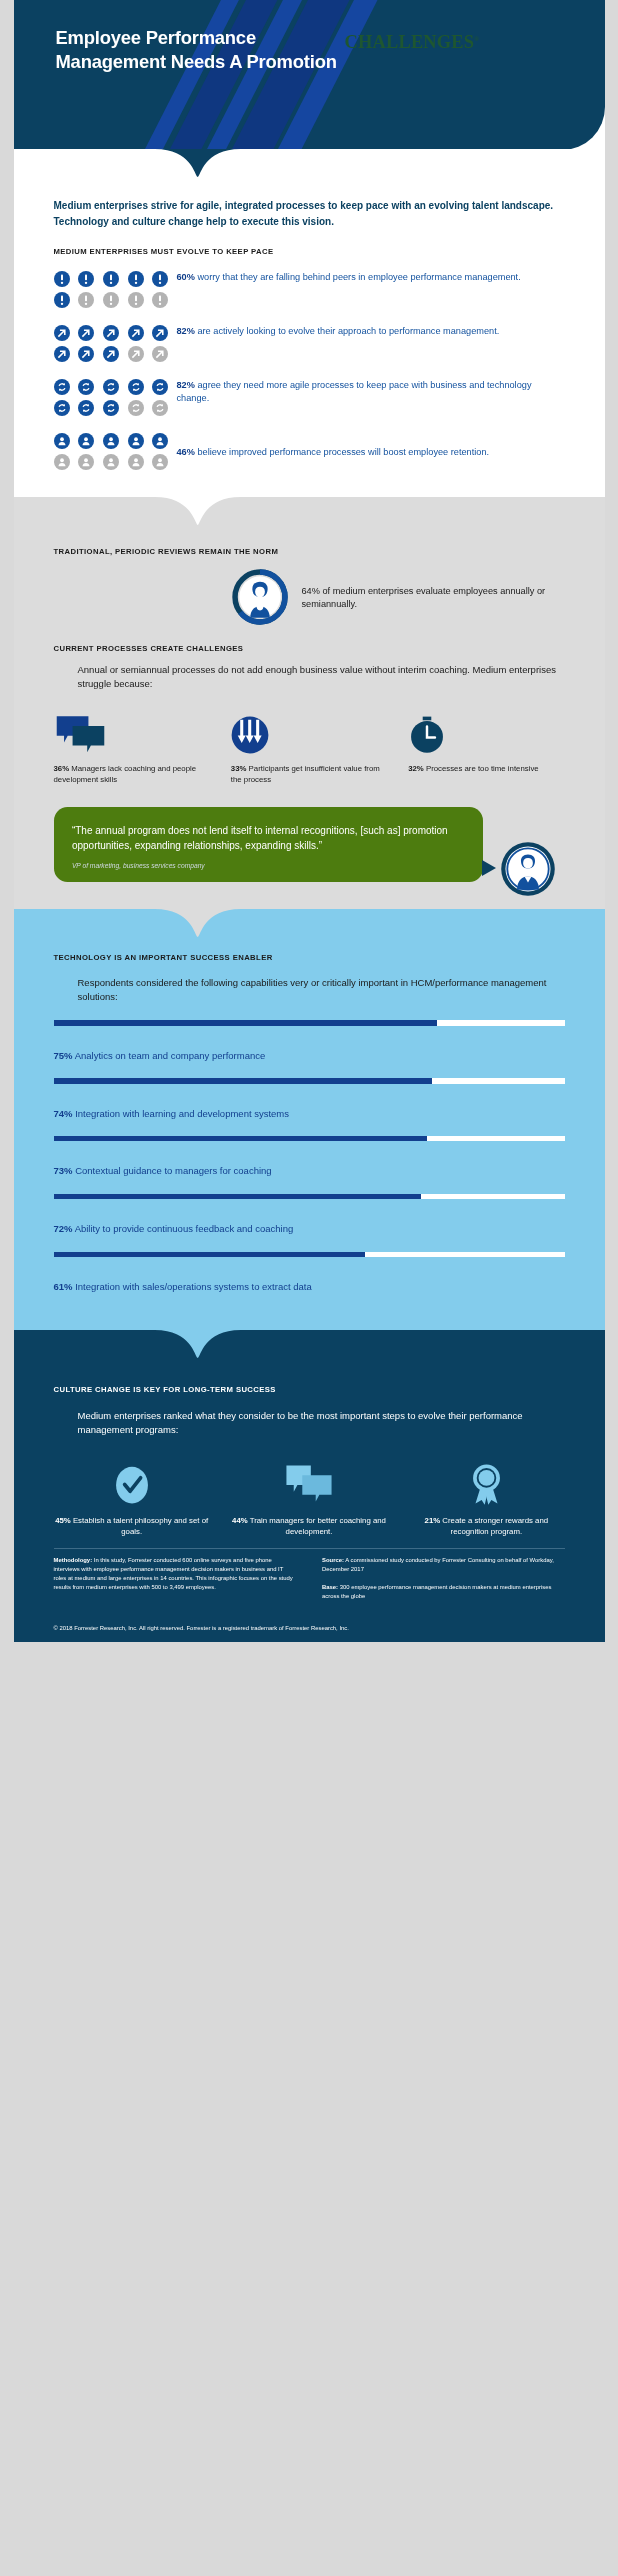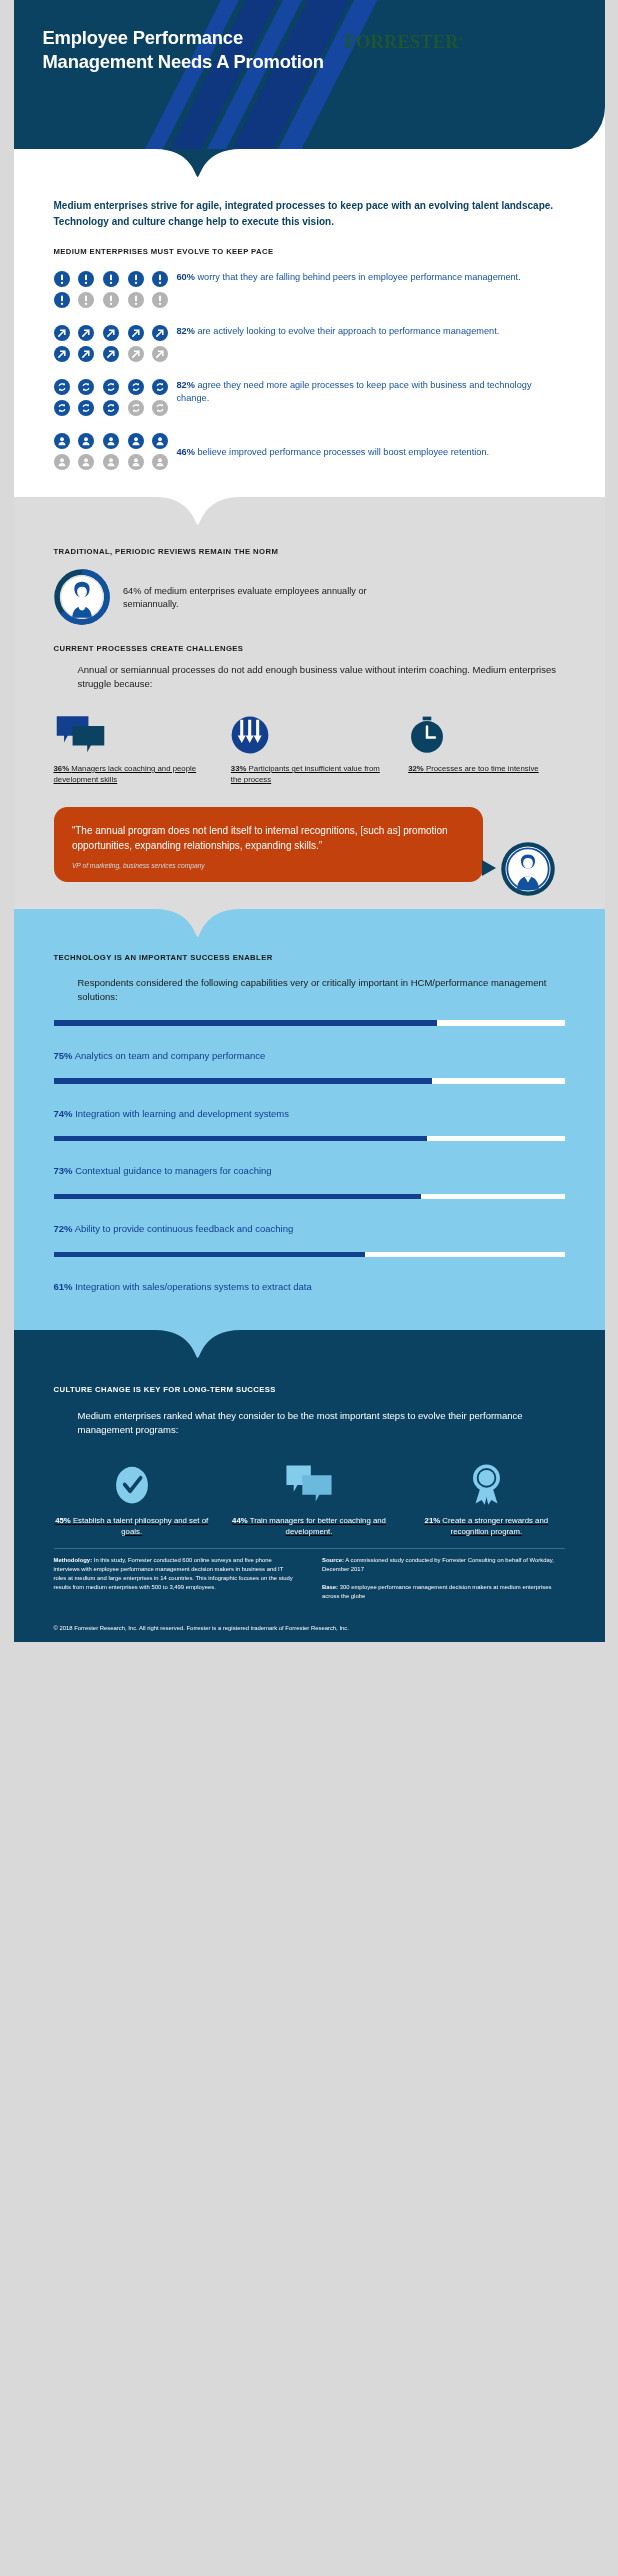--- a/index.html
+++ b/index.html
@@ -41,21 +41,21 @@
   }
   .header .stripe {
     position: absolute;
     top: -110px;
     height: 429px;
     transform: rotate(27deg);
     transform-origin: top left;
   }
   .hdr-title {
     position: absolute;
-    left: 29px;
+    left: 42px;
     top: 26px;
     width: 282px;
     color: #ffffff;
     font-size: 18.4px;
     line-height: 1.28;
     font-weight: bold;
     letter-spacing: -0.2px;
   }
   .forrester-logo {
     position: absolute;
@@ -127,20 +127,21 @@
     padding-top: 1.2px;
   }
   .stat-text b { font-weight: bold; color: #0f3e8a; }
 
   
   .reviews-row {
     display: flex;
     align-items: center;
     gap: 13.5px;
     margin-top: 13.5px;
+    justify-content: flex-end;
   }
   .reviews-text {
     color: #1a1a1a;
     font-size: 9.2px;
     line-height: 1.45;
     max-width: 263px;
   }
 
   .body-copy {
     color: #1a1a1a;
@@ -149,21 +150,20 @@
     margin-top: 9.8px;
     margin-left: 24px;
   }
   .body-copy.on-dark { color: #ffffff; }
 
   
   .cols3 {
     display: flex;
     gap: 21px;
     margin-top: 16px;
-    text-decoration: underline;
   }
   .col3 { flex: 1 1 0; }
   .col3 .ic { height: 47px; display: flex; align-items: flex-end; }
   .col3 .cap {
     margin-top: 8.6px;
     font-size: 7.8px;
     line-height: 1.45;
     color: #1a1a1a;
   }
   .col3 .cap b { font-weight: bold; }
@@ -171,21 +171,21 @@
   .col3.centered .ic { justify-content: center; }
   .col3.centered .cap { text-align: center; }
 
   
   .quote-wrap {
     position: relative;
     margin-top: 21px;
     margin-bottom: 6.1px;
   }
   .quote-box {
-    background: #c2410c;
+    background: #4d7c0f;
     border-radius: 13.5px;
     padding: 16px 18.4px 13.5px 18.4px;
     width: 429px;
     position: relative;
   }
   .quote-box:after {
     content: "";
     position: absolute;
     right: -13.5px;
     top: 53px;
@@ -269,21 +269,21 @@
     <div class="header">
       <div class="stripes">
         <div class="stripe" style="left:263px;width:16px;background:#1546a0;"></div>
         <div class="stripe" style="left:288px;width:28px;background:#0f3780;"></div>
         <div class="stripe" style="left:325px;width:17px;background:#1546a0;"></div>
         <div class="stripe" style="left:350px;width:37px;background:#0f3780;"></div>
         <div class="stripe" style="left:396px;width:21px;background:#1546a0;"></div>
       </div>
       <div class="hdr-title">Employee Performance Management Needs A Promotion</div>
       <div class="forrester-logo">
-        <span>FORRESTER</span><sup>®</sup>
+        <span>CHALLENGES</span><sup>®</sup>
       </div>
     </div>
 
     <div class="notch-wrap" style="background:#ffffff;margin-top:-0.6px;">
       <svg class="notch-svg" viewBox="0 0 965 46" preserveAspectRatio="none">
         <path d="M0,0 L965,0 L965,0 L965,0 Z" fill="#ffffff"></path>
         <path d="M230,0 C290,0 295,44 300,46 C305,44 310,0 370,0 Z" fill="#0b4161"></path>
       </svg>
     </div>
 

